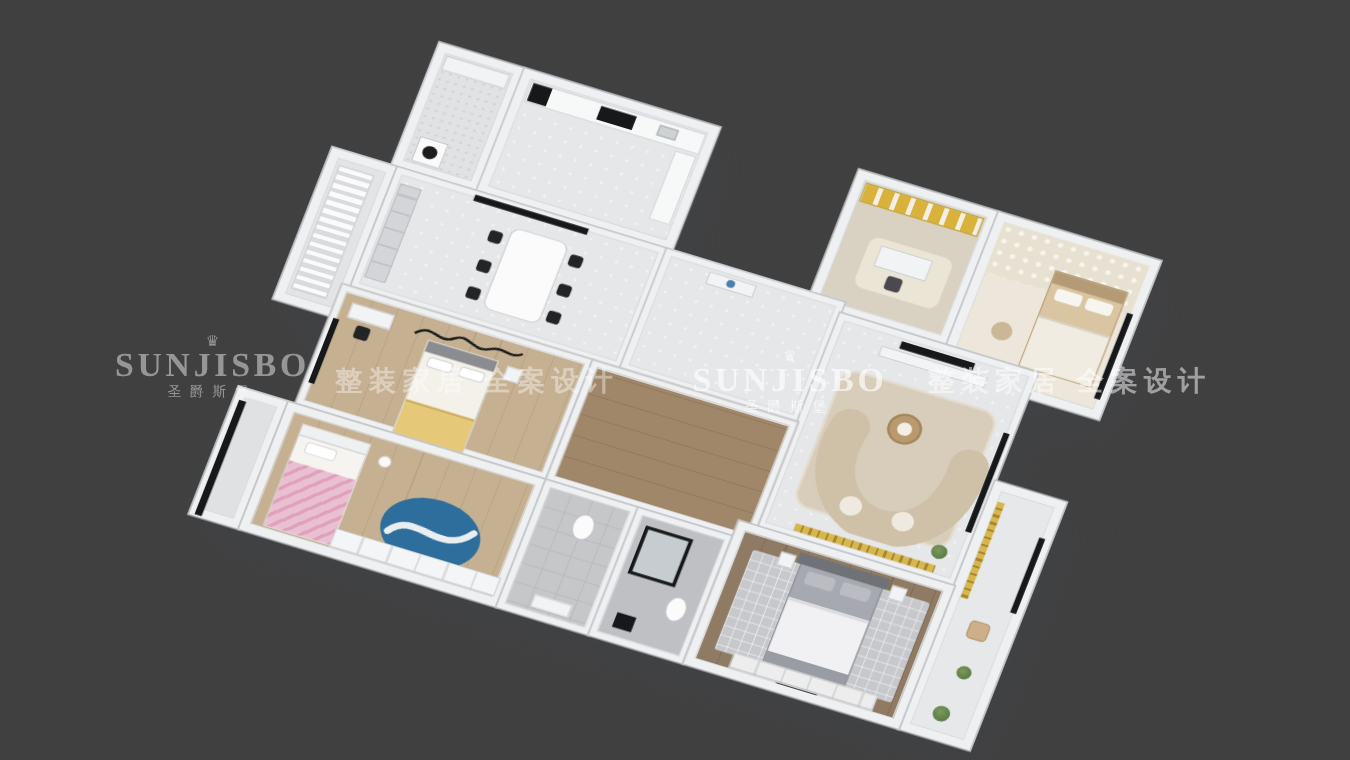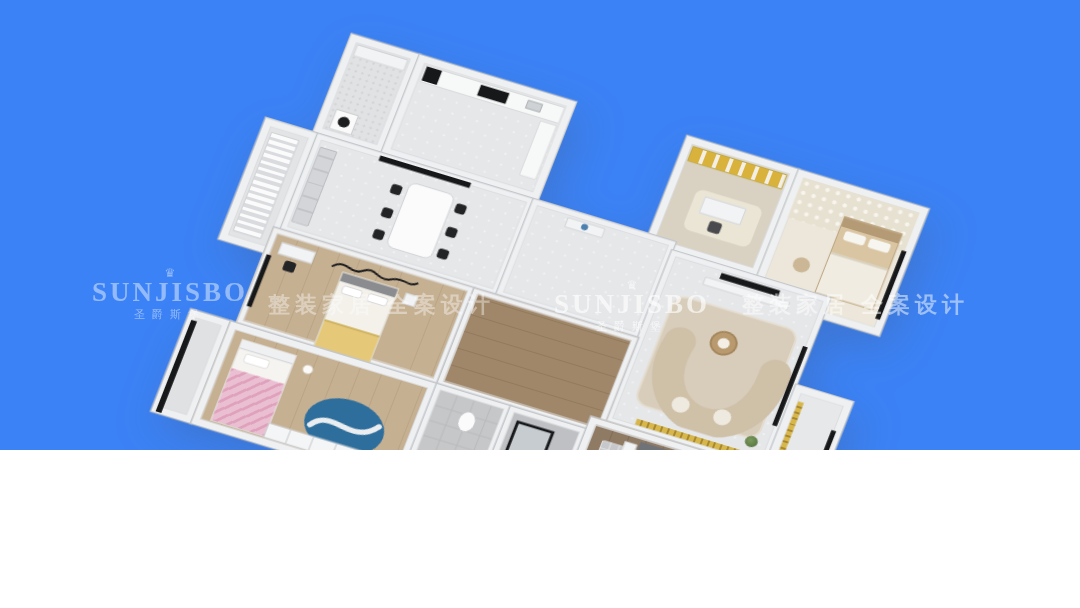--- a/index.html
+++ b/index.html
@@ -1,16 +1,16 @@
 <!DOCTYPE html>
 <html><head>
 <meta charset="utf-8">
 <style>
   html,body{margin:0;padding:0;background:#ffffff;}
-  #canvas{position:relative;width:1080px;height:450px;background:#3b82f6;overflow:hidden;
+  #canvas{position:relative;width:1080px;height:608px;background:#404040;overflow:hidden;
           font-family:"Liberation Sans",sans-serif;}
 
   
   #plan{position:absolute;left:210px;top:75px;width:660px;height:470px;
         transform:scaleY(0.88) rotate(19deg);transform-origin:center;
         filter:drop-shadow(12px 16px 22px rgba(70,75,85,.22));}
   .room{position:absolute;box-sizing:border-box;border:5px solid #eef0f2;
         box-shadow:0 0 0 1.5px #c3c6ca, inset 0 0 0 1px #d9dbde;}
   .ext{border-width:7px;}
   .f{position:absolute;box-sizing:border-box;}

